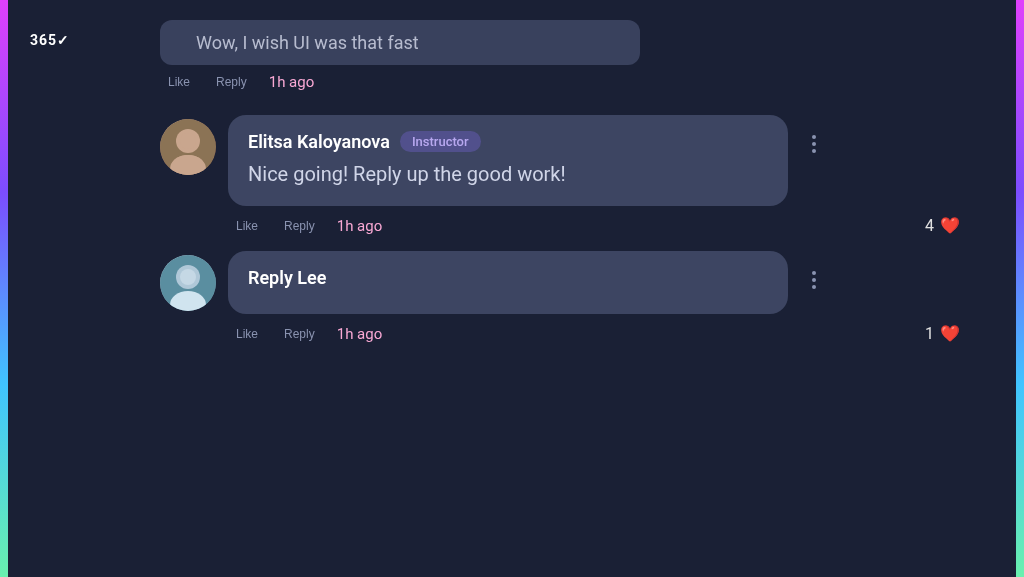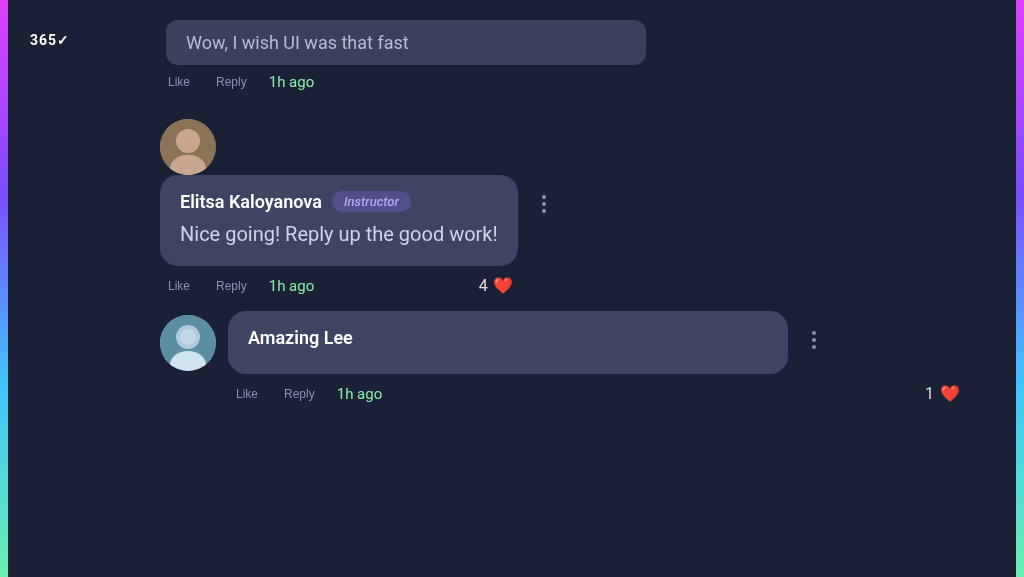--- a/index.html
+++ b/index.html
@@ -54,25 +54,25 @@
       bottom: 0;
       padding: 20px 60px 20px 160px;
       display: flex;
       flex-direction: column;
       justify-content: flex-start;
     }
 
     .comment-bubble-partial {
       background: #3d4562;
       border-radius: 12px;
-      padding: 12px 20px;
+      padding: 12px 36px;
       color: #c8cde0;
       font-size: 18px;
       max-width: 480px;
-      margin-left: 6px;
+      margin-left: 0;
       opacity: 0.9;
     }
 
     .comment-actions {
       display: flex;
       align-items: center;
       gap: 18px;
       padding: 8px 4px;
       margin-left: 0;
     }
@@ -80,21 +80,21 @@
     .action-btn {
       color: #8a93b0;
       font-size: 12px;
       cursor: pointer;
       background: none;
       border: none;
       padding: 2px 4px;
     }
 
     .action-time {
-      color: #86efac;
+      color: #f9a8d4;
       font-size: 15px;
     }
 
     .heart-count {
       display: flex;
       align-items: center;
       gap: 6px;
       color: #e0e0e0;
       font-size: 16px;
       margin-left: auto;
@@ -165,21 +165,20 @@
       font-weight: 600;
     }
 
     .instructor-badge {
       background: rgba(120, 100, 220, 0.35);
       color: #b8a8f0;
       font-size: 13px;
       font-weight: 500;
       padding: 3px 12px;
       border-radius: 20px;
-      font-style: italic;
     }
 
     .comment-text {
       color: #d0d5e8;
       font-size: 20px;
       line-height: 1.4;
     }
 
     .more-btn {
       position: absolute;
@@ -233,21 +232,21 @@
     <div class="comment-bubble-partial">
       <span>Wow, I wish UI was that fast</span>
     </div>
     <div class="comment-actions">
       <button class="action-btn">Like</button>
       <button class="action-btn">Reply</button>
       <span class="action-time">1h ago</span>
     </div>
   </div>
 
-  <div class="comment-row" style="margin-bottom: 12px; flex-direction: column;">
+  <div class="comment-row" style="margin-bottom: 12px;">
     <div class="avatar avatar-elitsa">
       
       <svg width="56" height="56" viewBox="0 0 56 56" xmlns="http://www.w3.org/2000/svg">
         <circle cx="28" cy="28" r="28" fill="#8b7355"></circle>
         <circle cx="28" cy="22" r="12" fill="#c9a68e"></circle>
         <ellipse cx="28" cy="50" rx="18" ry="14" fill="#c9a68e"></ellipse>
         <circle cx="28" cy="22" r="8" fill="#c9a68e"></circle>
       </svg>
     </div>
     <div class="comment-content">
@@ -280,21 +279,21 @@
       <svg width="56" height="56" viewBox="0 0 56 56" xmlns="http://www.w3.org/2000/svg">
         <circle cx="28" cy="28" r="28" fill="#5a8ea0"></circle>
         <circle cx="28" cy="22" r="12" fill="#b0c8d8"></circle>
         <ellipse cx="28" cy="50" rx="18" ry="14" fill="#d0e4ef"></ellipse>
         <circle cx="28" cy="22" r="8" fill="#c5d8e5"></circle>
       </svg>
     </div>
     <div class="comment-content">
       <div class="comment-bubble">
         <div class="comment-header">
-          <span class="comment-author">Amazing Lee</span>
+          <span class="comment-author">Reply Lee</span>
         </div>
         <button class="more-btn">
           <span class="more-dot"></span>
           <span class="more-dot"></span>
           <span class="more-dot"></span>
         </button>
       </div>
       <div class="comment-actions-row">
         <button class="action-btn">Like</button>
         <button class="action-btn">Reply</button>

